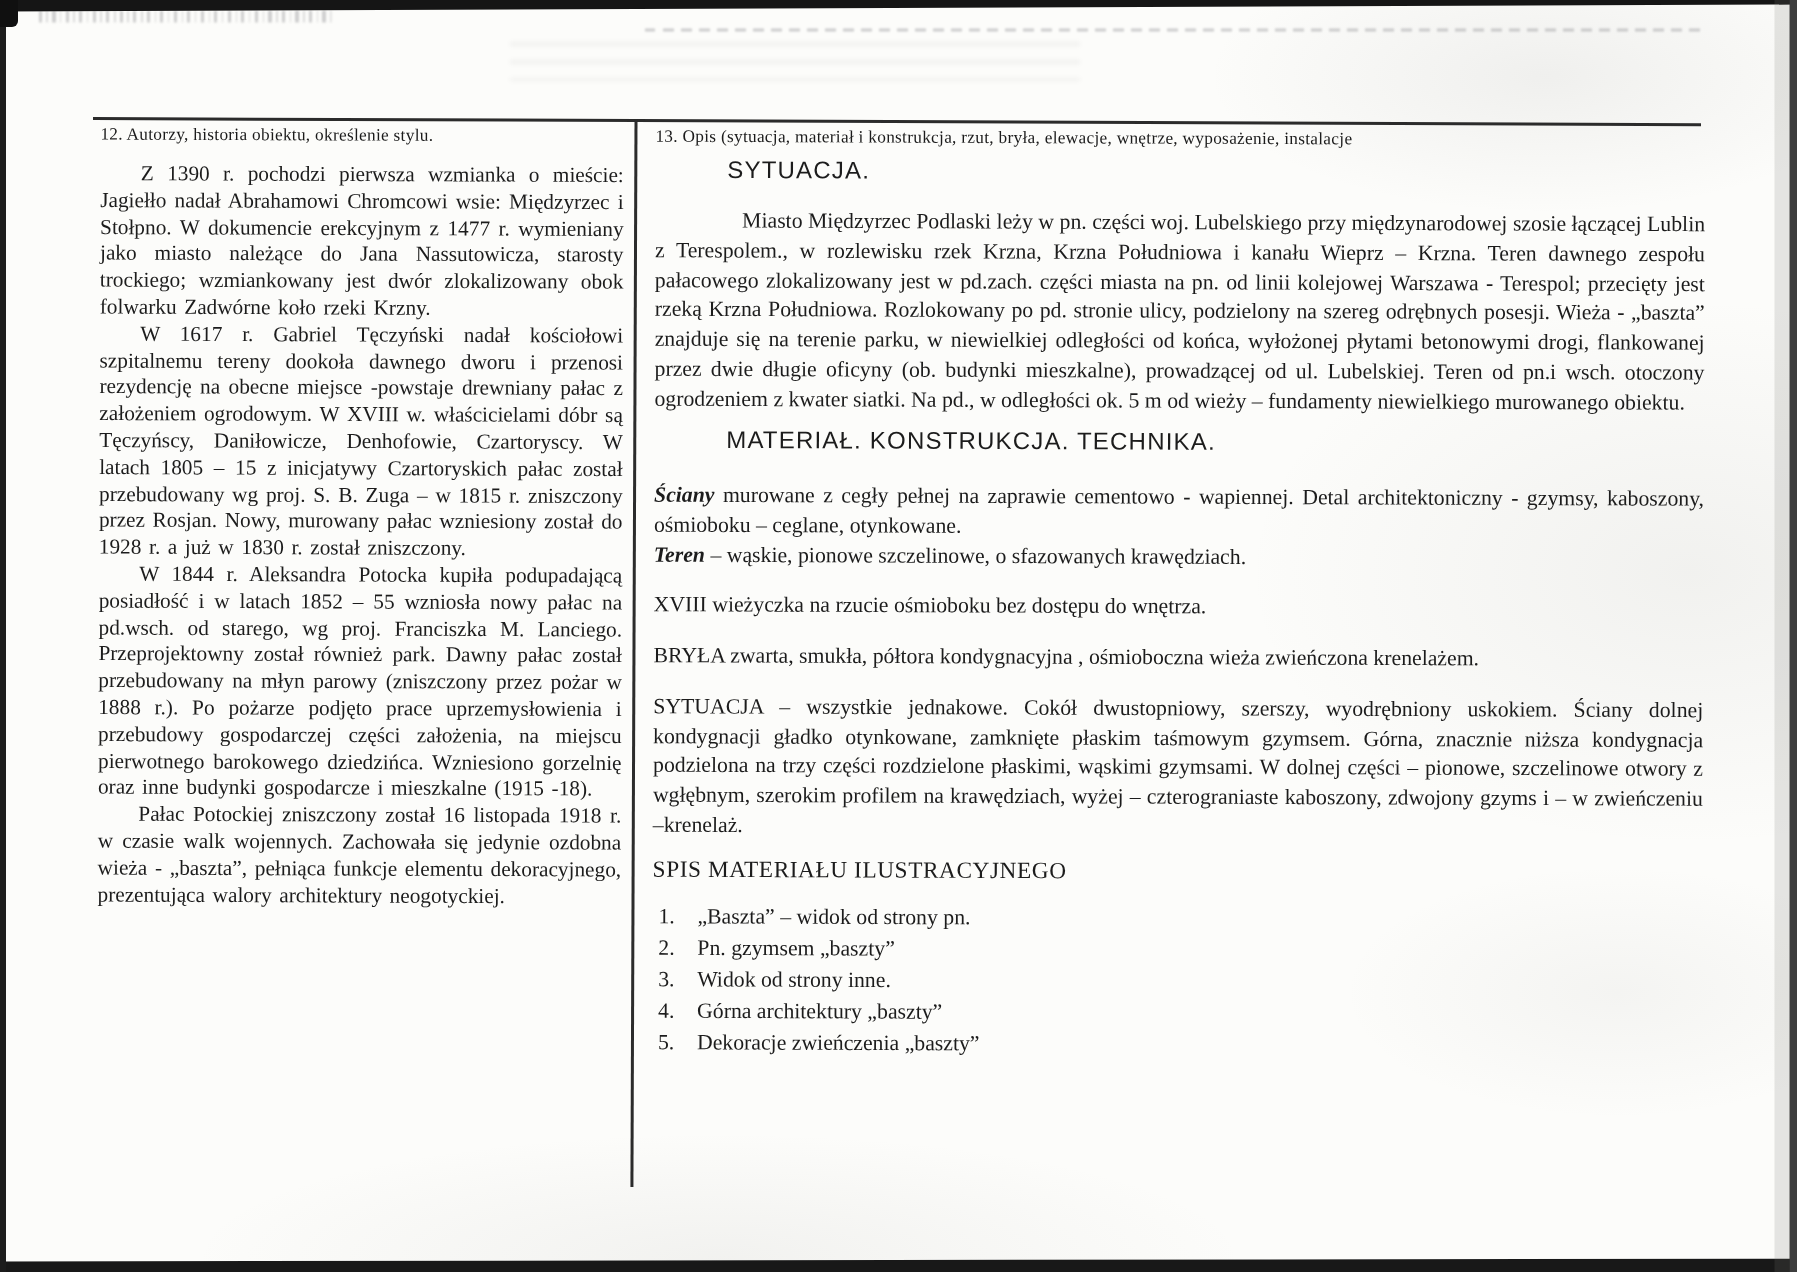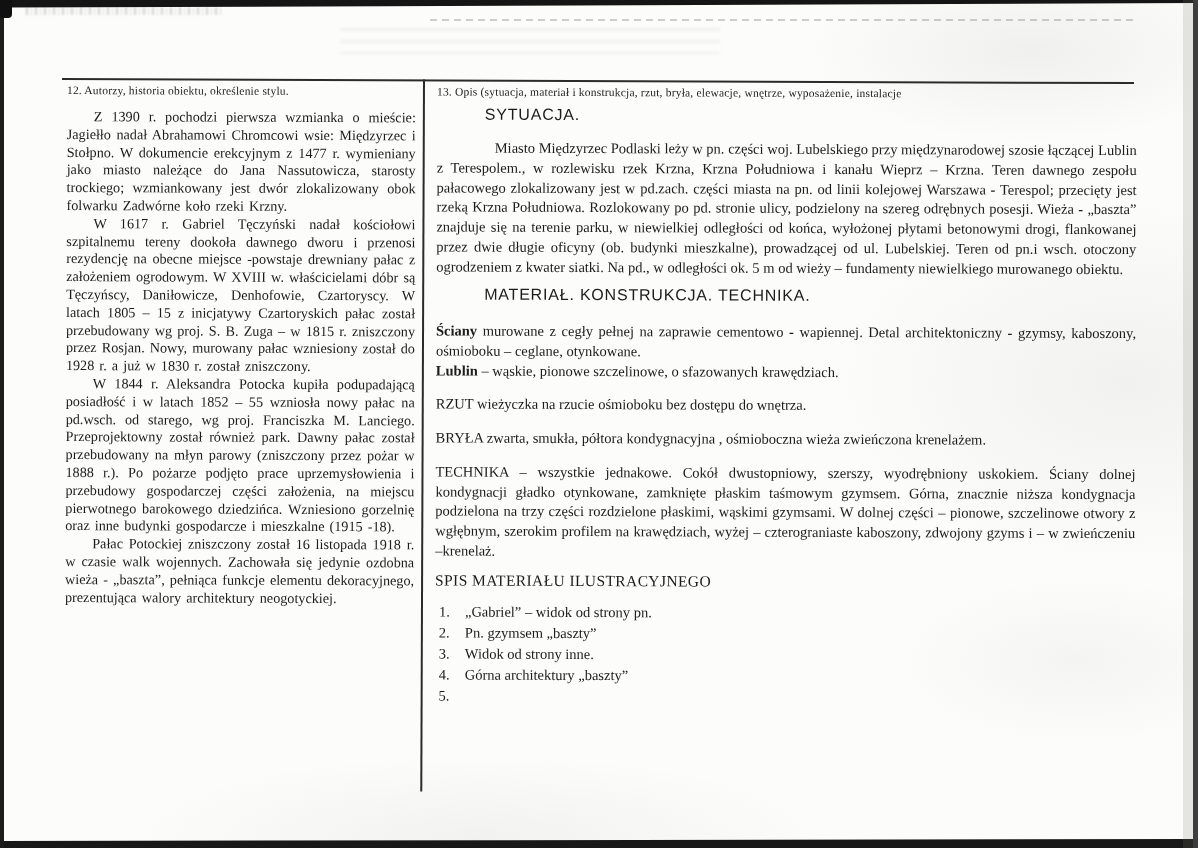--- a/index.html
+++ b/index.html
@@ -42,21 +42,21 @@
   .col-left .col-header{margin-bottom:12px;}
   .col-left p{margin:0;font-size:14.2px;line-height:17.8px;text-align:justify;text-indent:27px;
     word-spacing:1.5px;}
   .col-right{position:absolute;left:437px;top:84px;width:700px;}
   .col-right .col-header{margin-bottom:7px;}
   .sec-head{font-family:"Liberation Sans", sans-serif;font-size:16px;font-weight:400;
     letter-spacing:0.8px;margin:8px 0 0 48px;}
   .body-par{margin:15px 0 0 0;font-size:14.5px;line-height:19.8px;text-align:justify;text-indent:58px;}
   .mat-block{margin-top:17px;}
   .mat-par{margin:0;font-size:14.5px;line-height:20.2px;text-align:justify;}
-  .mat-par .lead{font-weight:bold;}
+  .mat-par .lead{font-weight:bold;font-style:italic;}
   .plain-par{margin:14px 0 0 0;font-size:14.5px;line-height:19.8px;text-align:justify;}
   .spis-head{font-size:15.5px;font-weight:400;letter-spacing:0.4px;margin:10px 0 0 0;}
   .spis-list{margin:12px 0 0 4px;}
   .spis-row{display:flex;font-size:14.5px;line-height:21px;}
   .spis-row .num{width:26px;flex:0 0 26px;}
 </style>
 </head>
 <body>
 
 <div class="paper">
@@ -80,54 +80,55 @@
     <div class="col-right">
       <div class="col-header">13. Opis (sytuacja, materiał i konstrukcja, rzut, bryła, elewacje, wnętrze, wyposażenie, instalacje</div>
 
       <div class="sec-head">SYTUACJA.</div>
       <p class="body-par">Miasto Międzyrzec Podlaski leży w pn. części woj. Lubelskiego przy międzynarodowej szosie łączącej Lublin z Terespolem., w rozlewisku rzek Krzna, Krzna Południowa i kanału Wieprz – Krzna. Teren dawnego zespołu pałacowego zlokalizowany jest w pd.zach. części miasta na pn. od linii kolejowej Warszawa - Terespol; przecięty jest rzeką Krzna Południowa. Rozlokowany po pd. stronie ulicy, podzielony na szereg odrębnych posesji. Wieża - „baszta” znajduje się na terenie parku, w niewielkiej odległości od końca, wyłożonej płytami betonowymi drogi, flankowanej przez dwie długie oficyny (ob. budynki mieszkalne), prowadzącej od ul. Lubelskiej. Teren od pn.i wsch. otoczony ogrodzeniem z kwater siatki. Na pd., w odległości ok. 5 m od wieży – fundamenty niewielkiego murowanego obiektu.</p>
 
       <div class="sec-head">MATERIAŁ. KONSTRUKCJA. TECHNIKA.</div>
       <div class="mat-block">
         <p class="mat-par"><span class="lead">Ściany</span>
           <span>murowane z cegły pełnej na zaprawie cementowo - wapiennej. Detal architektoniczny - gzymsy, kaboszony, ośmioboku – ceglane, otynkowane.</span></p>
-        <p class="mat-par"><span class="lead">Lublin</span>
+        <p class="mat-par"><span class="lead">Teren</span>
           <span>– wąskie, pionowe szczelinowe, o sfazowanych krawędziach.</span></p>
       </div>
 
-      <p class="plain-par"><span>RZUT</span>
+      <p class="plain-par"><span>XVIII</span>
         <span>wieżyczka na rzucie ośmioboku bez dostępu do wnętrza.</span></p>
 
       <p class="plain-par"><span>BRYŁA</span>
         <span>zwarta, smukła, półtora kondygnacyjna , ośmioboczna wieża zwieńczona krenelażem.</span></p>
 
-      <p class="plain-par"><span>TECHNIKA</span>
+      <p class="plain-par"><span>SYTUACJA</span>
         <span>– wszystkie jednakowe. Cokół dwustopniowy, szerszy, wyodrębniony uskokiem. Ściany dolnej kondygnacji gładko otynkowane, zamknięte płaskim taśmowym gzymsem. Górna, znacznie niższa kondygnacja podzielona na trzy części rozdzielone płaskimi, wąskimi gzymsami. W dolnej części – pionowe, szczelinowe otwory z wgłębnym, szerokim profilem na krawędziach, wyżej – czterograniaste kaboszony, zdwojony gzyms i – w zwieńczeniu –krenelaż.</span></p>
 
       <div class="spis-head">SPIS MATERIAŁU ILUSTRACYJNEGO</div>
 
       <div class="spis-list">
         <div class="spis-row">
           <span class="num">1.</span>
-          <span>„Gabriel” – widok od strony pn.</span>
+          <span>„Baszta” – widok od strony pn.</span>
         </div>
         <div class="spis-row">
           <span class="num">2.</span>
           <span>Pn. gzymsem „baszty”</span>
         </div>
         <div class="spis-row">
           <span class="num">3.</span>
           <span>Widok od strony inne.</span>
         </div>
         <div class="spis-row">
           <span class="num">4.</span>
           <span>Górna architektury „baszty”</span>
         </div>
         <div class="spis-row">
           <span class="num">5.</span>
+          <span>Dekoracje zwieńczenia „baszty”</span>
         </div>
       </div>
     </div>
   </div>
 
   <div class="edge-top"></div>
   <div class="edge-bottom"></div>
   <div class="edge-left"></div>
   <div class="edge-right-soft"></div>
   <div class="edge-right"></div>

